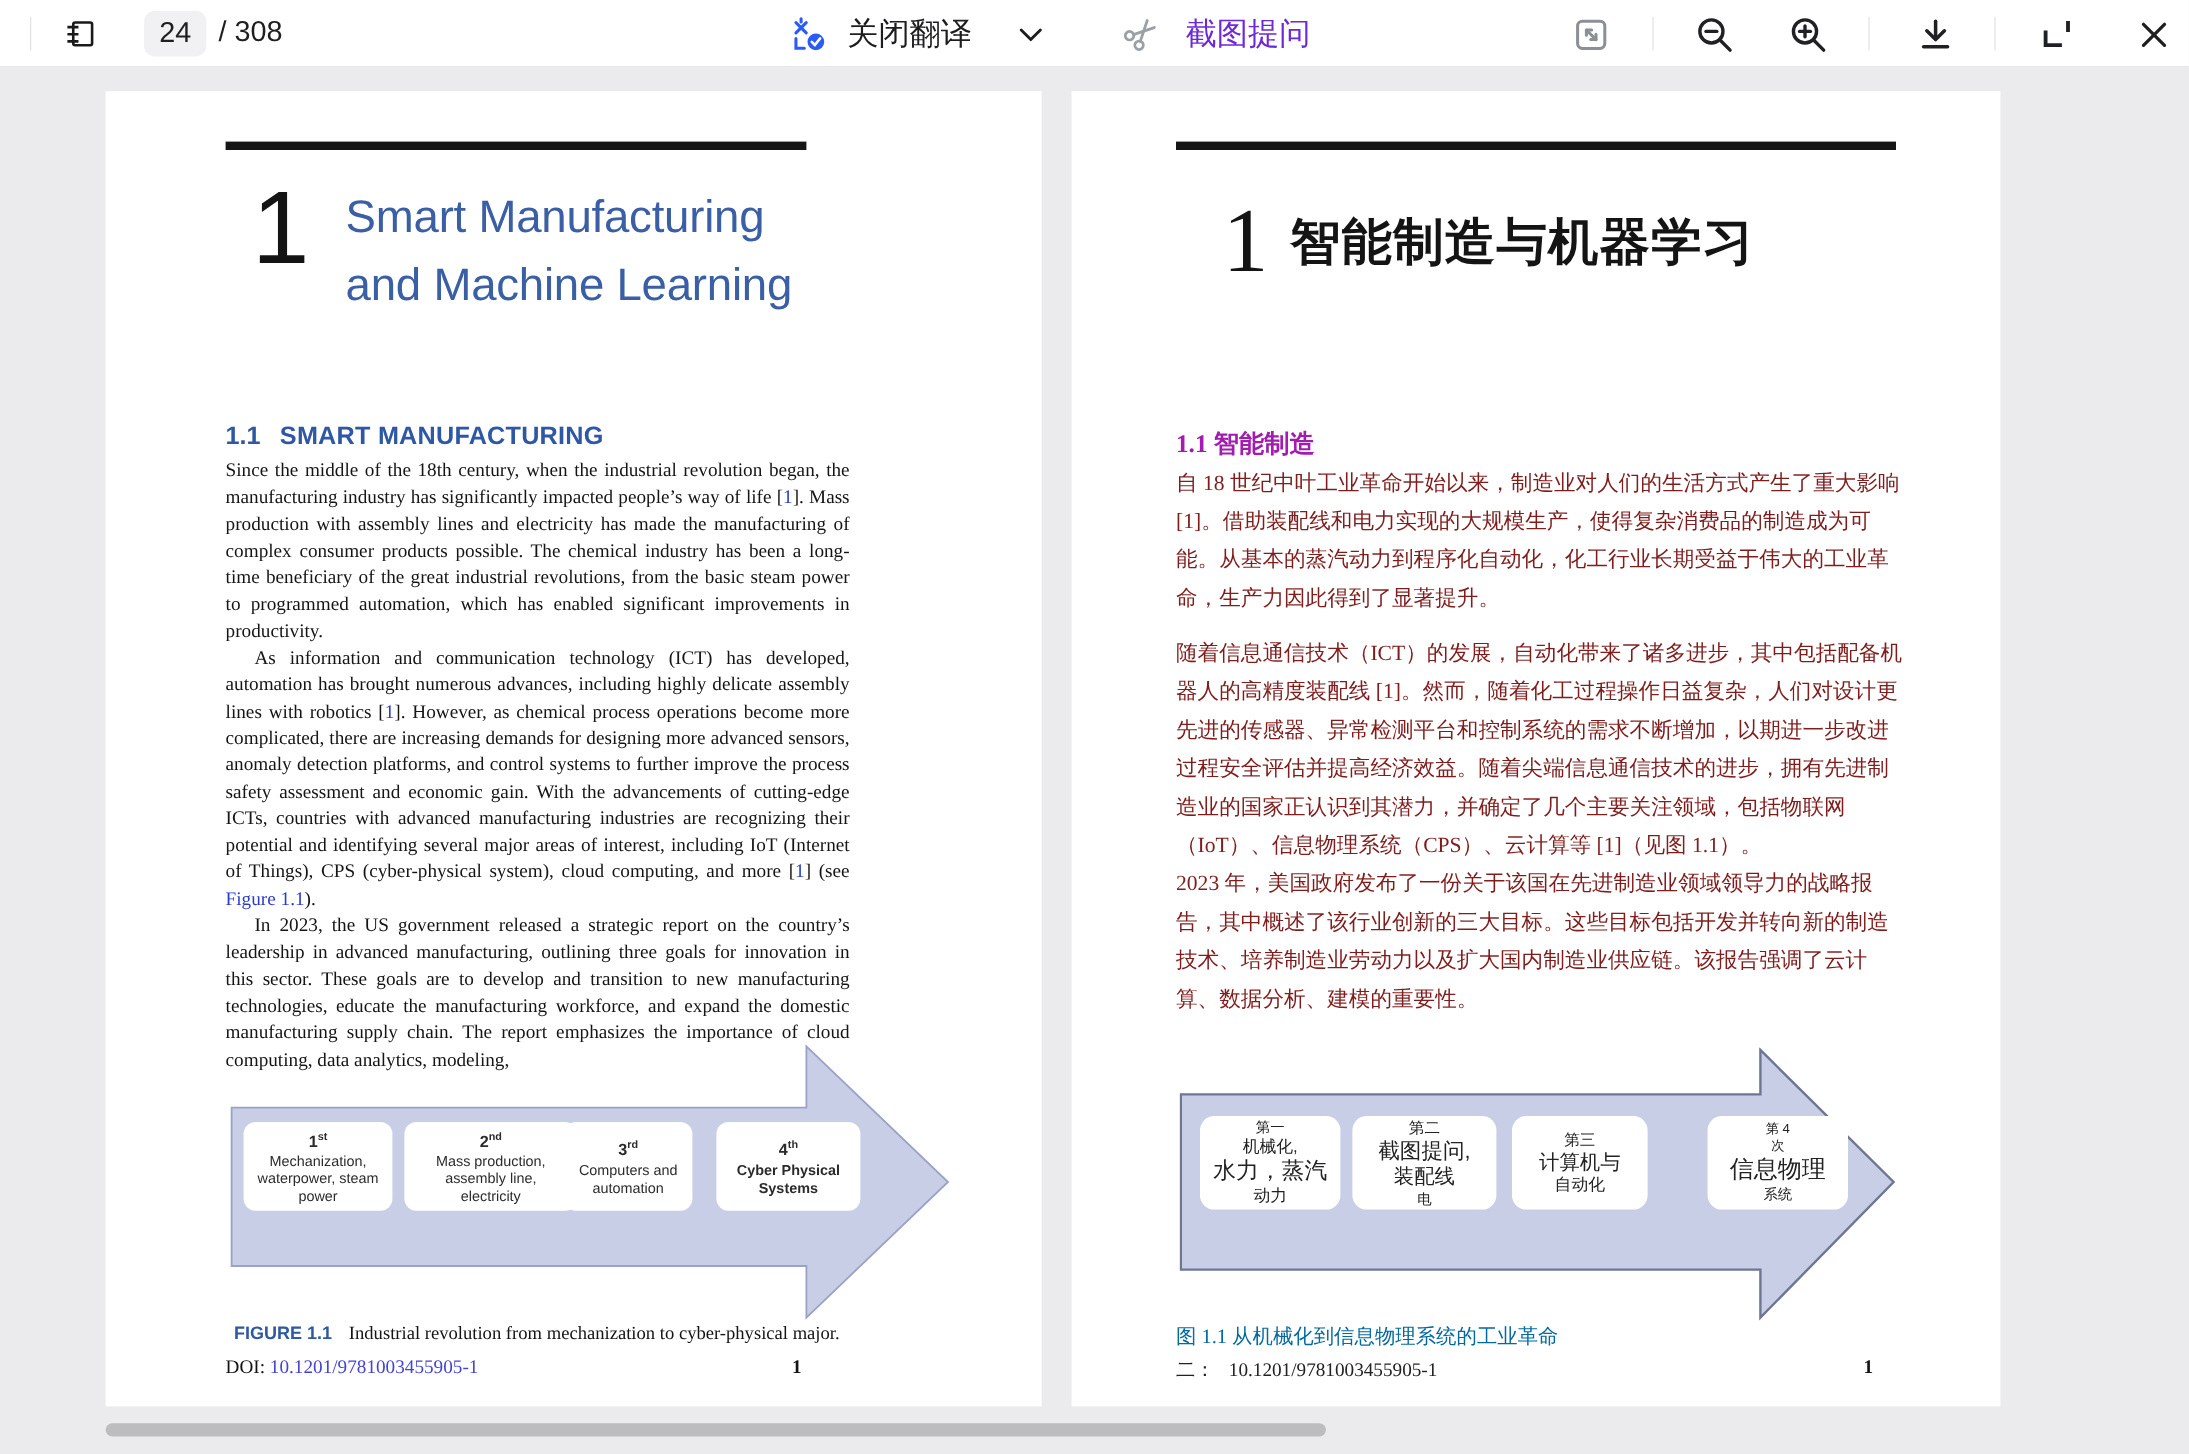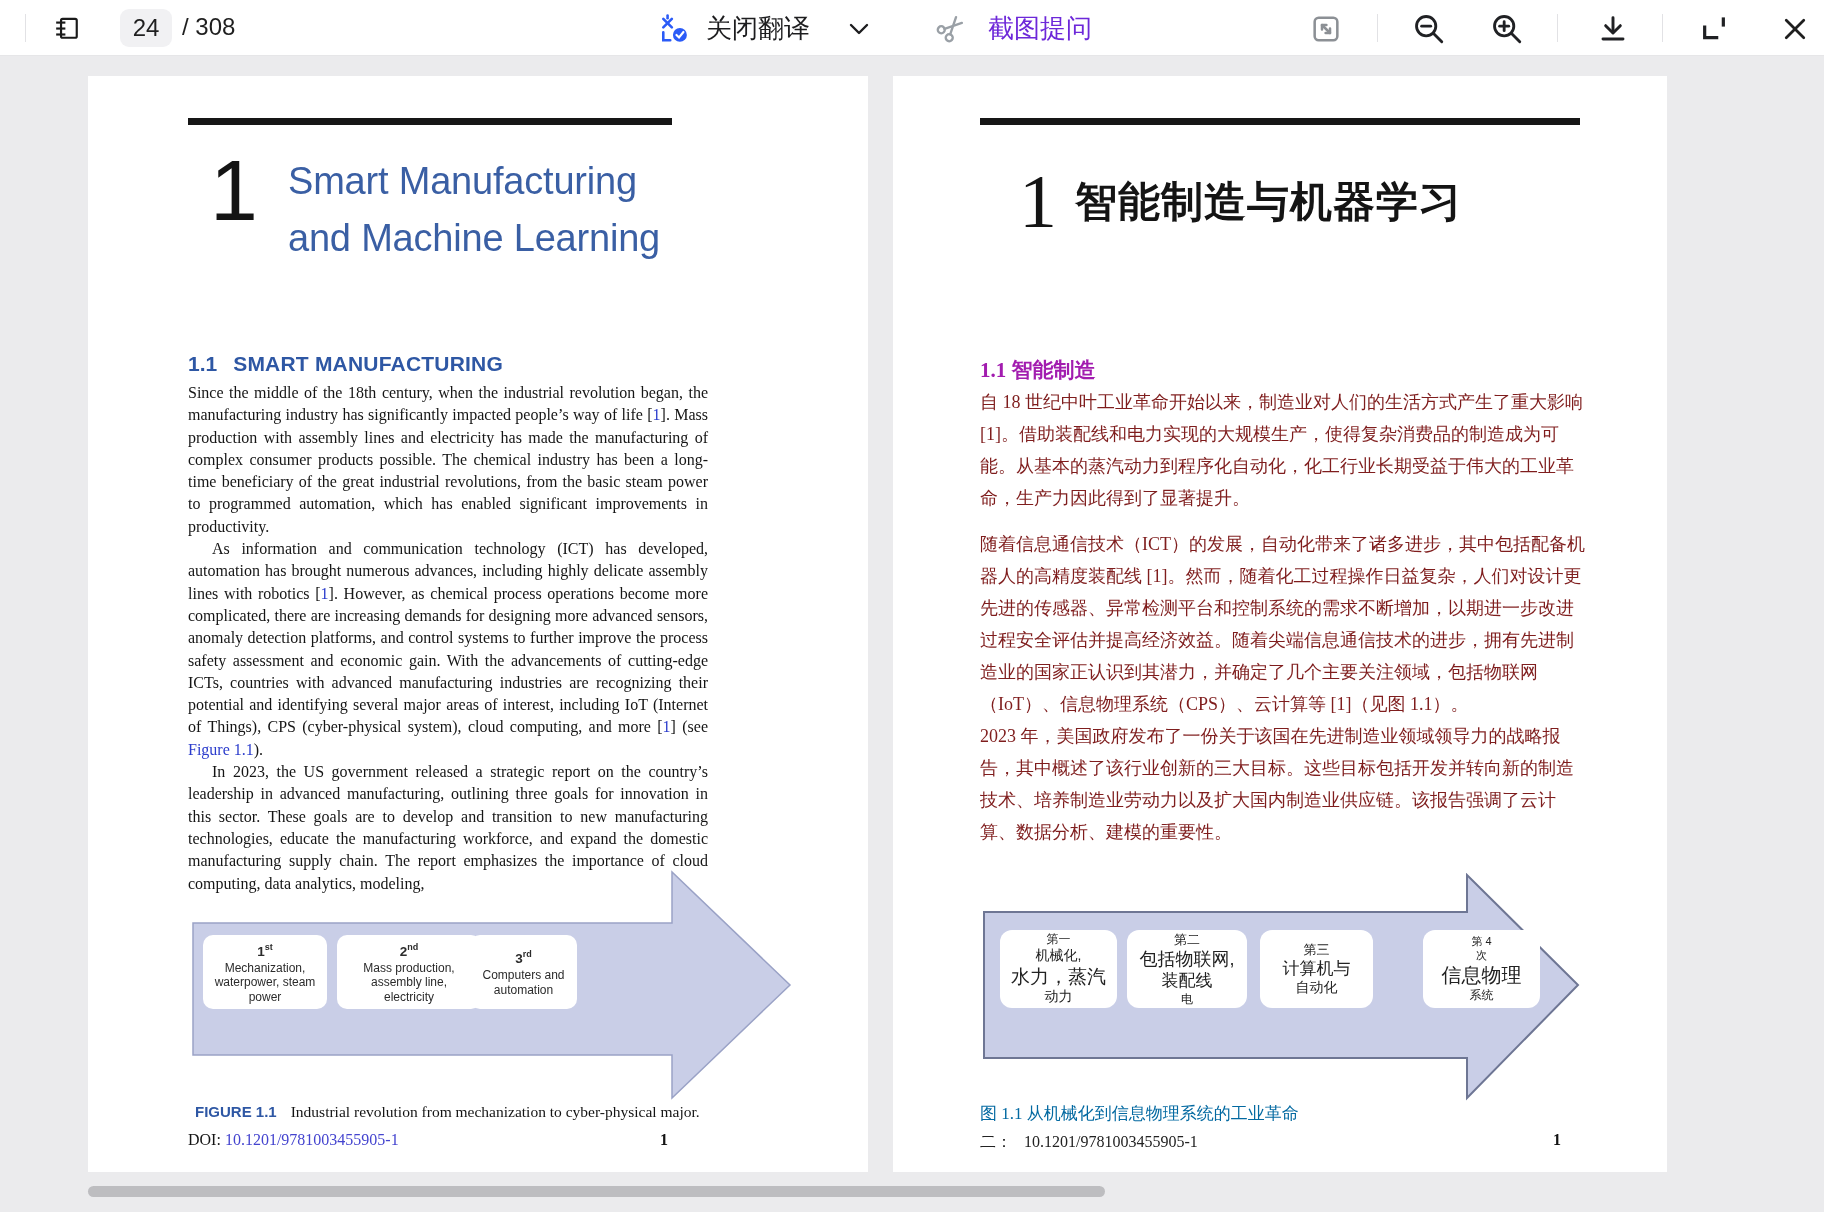--- a/index.html
+++ b/index.html
@@ -227,20 +227,25 @@
   <div class="fig-box en-fig-box" style="left:249px;width:144px">
     <div class="ord"><span>2</span><sup>nd</sup></div>
     <div class="fig-text">Mass production,
 assembly line,
 electricity</div>
   </div>
   <div class="fig-box en-fig-box" style="left:382px;width:107px">
     <div class="ord"><span>3</span><sup>rd</sup></div>
     <div class="fig-text">Computers and
 automation</div>
+  </div>
+  <div class="fig-box en-fig-box bold" style="left:509px;width:120px">
+    <div class="ord"><span>4</span><sup>th</sup></div>
+    <div class="fig-text">Cyber Physical
+Systems</div>
   </div>
 
   <div class="en-caption">
     <span class="cap-label">FIGURE 1.1</span><span>Industrial revolution from mechanization to cyber-physical major.</span>
   </div>
 
   <div class="en-doi">
     <span>DOI: </span><span class="doi-link">10.1201/9781003455905-1</span>
   </div>
   <div class="folio" style="left:572px">1</div>
@@ -276,21 +281,21 @@
   </svg>
 
   <div class="fig-box cn-fig-box cn-b1" style="left:107px;width:117px">
     <span class="l1">第一</span>
     <span class="l2">机械化,</span>
     <span class="l3">水力，蒸汽</span>
     <span class="l4">动力</span>
   </div>
   <div class="fig-box cn-fig-box cn-b2" style="left:234px;width:120px">
     <span class="l1">第二</span>
-    <span class="l2">包括物联网,</span>
+    <span class="l2">截图提问,</span>
     <span class="l3">装配线</span>
     <span class="l4">电</span>
   </div>
   <div class="fig-box cn-fig-box cn-b3" style="left:367px;width:113px">
     <span class="l1">第三</span>
 
     <span class="l3">计算机与</span>
     <span class="l4">自动化</span>
   </div>
   <div class="fig-box cn-fig-box cn-b4" style="left:530px;width:117px">

